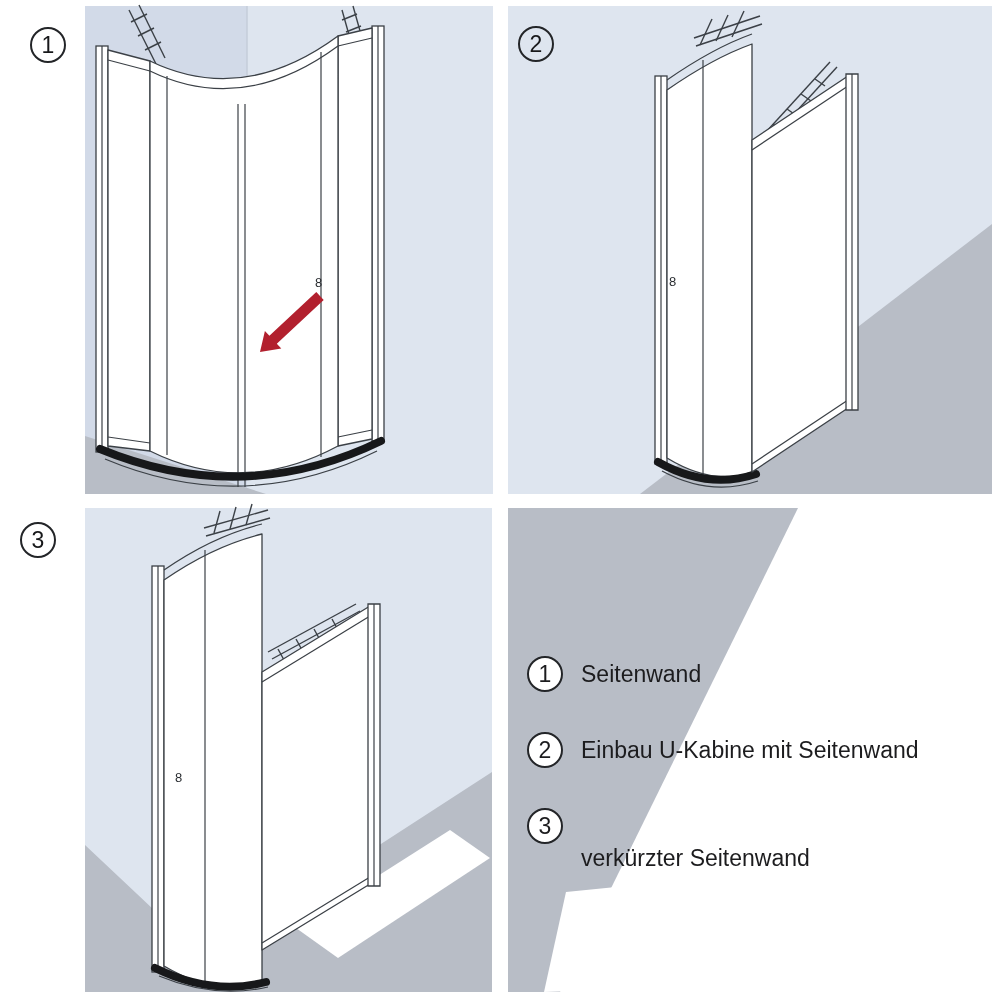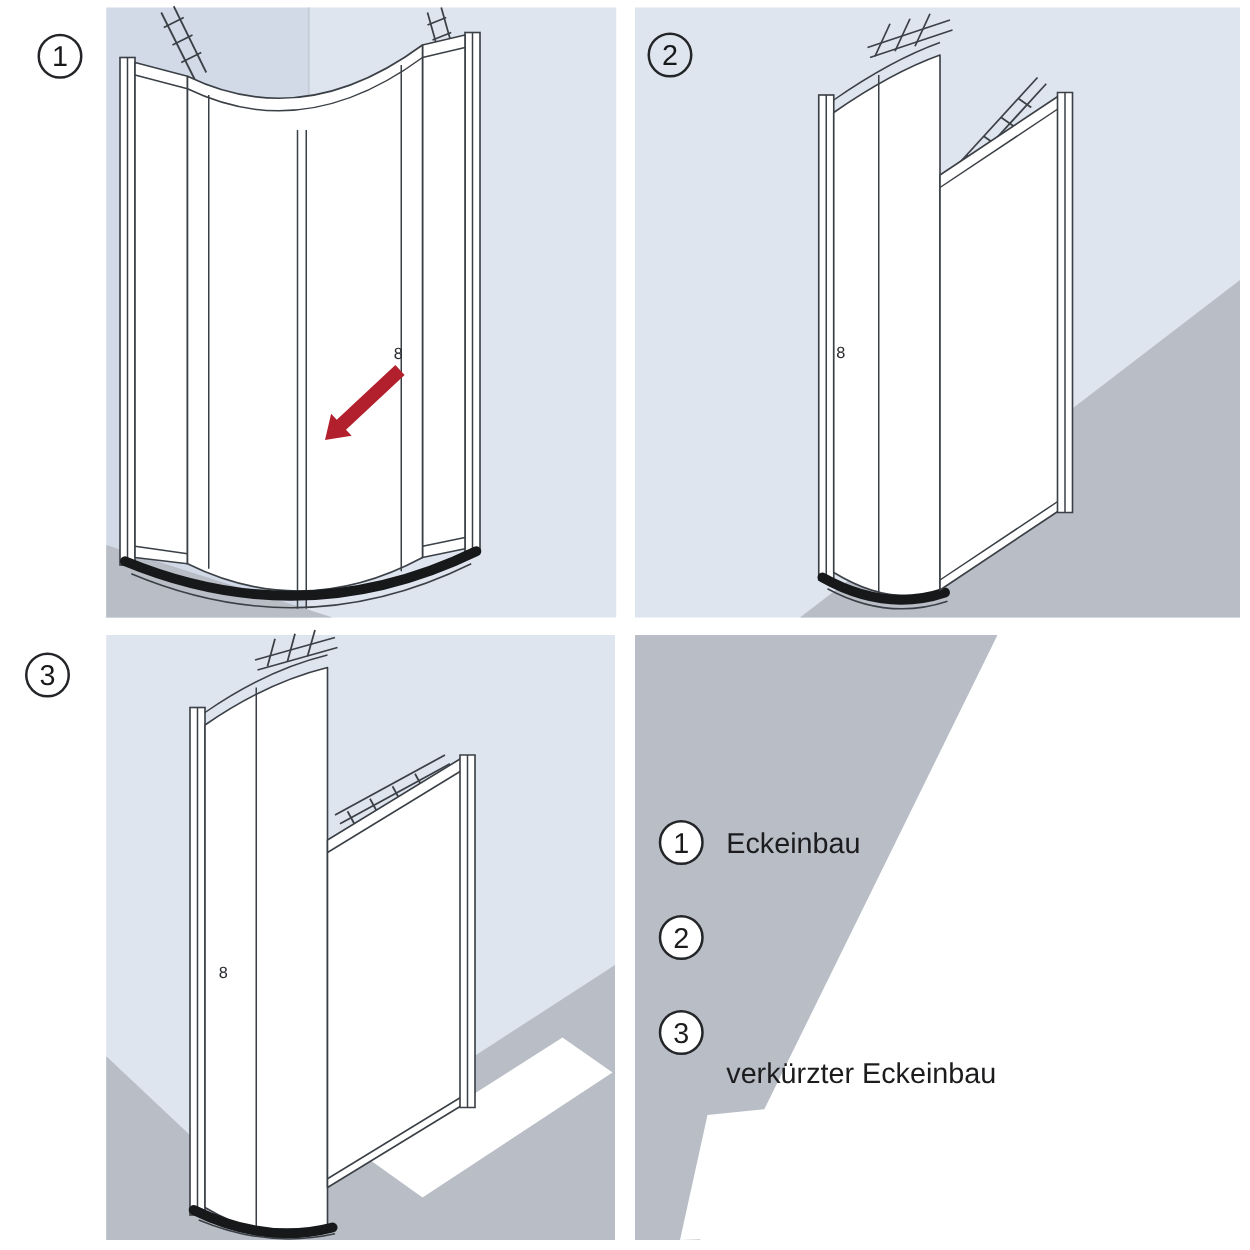--- a/index.html
+++ b/index.html
@@ -190,27 +190,28 @@
   <div class="badge" style="left:518px;top:26px">
     <span>2</span>
   </div>
   <div class="badge" style="left:20px;top:522px">
     <span>3</span>
   </div>
 
   <div class="legend">
     <div class="legend-row">
       <span class="legend-circle">1</span>
-      <span class="legend-label">Eckeinbau</span>
+      <span class="legend-label">Seitenwand</span>
     </div>
     <div class="legend-row">
       <span class="legend-circle">2</span>
+      <span class="legend-label">Einbau U-Kabine mit Seitenwand</span>
     </div>
     <div class="legend-row">
       <span class="legend-circle">3</span>
       <span class="legend-label">
         <br>
-        <span>verkürzter Eckeinbau</span>
+        <span>verkürzter Seitenwand</span>
       </span>
     </div>
   </div>
 
 </div>
 
 </body></html>

